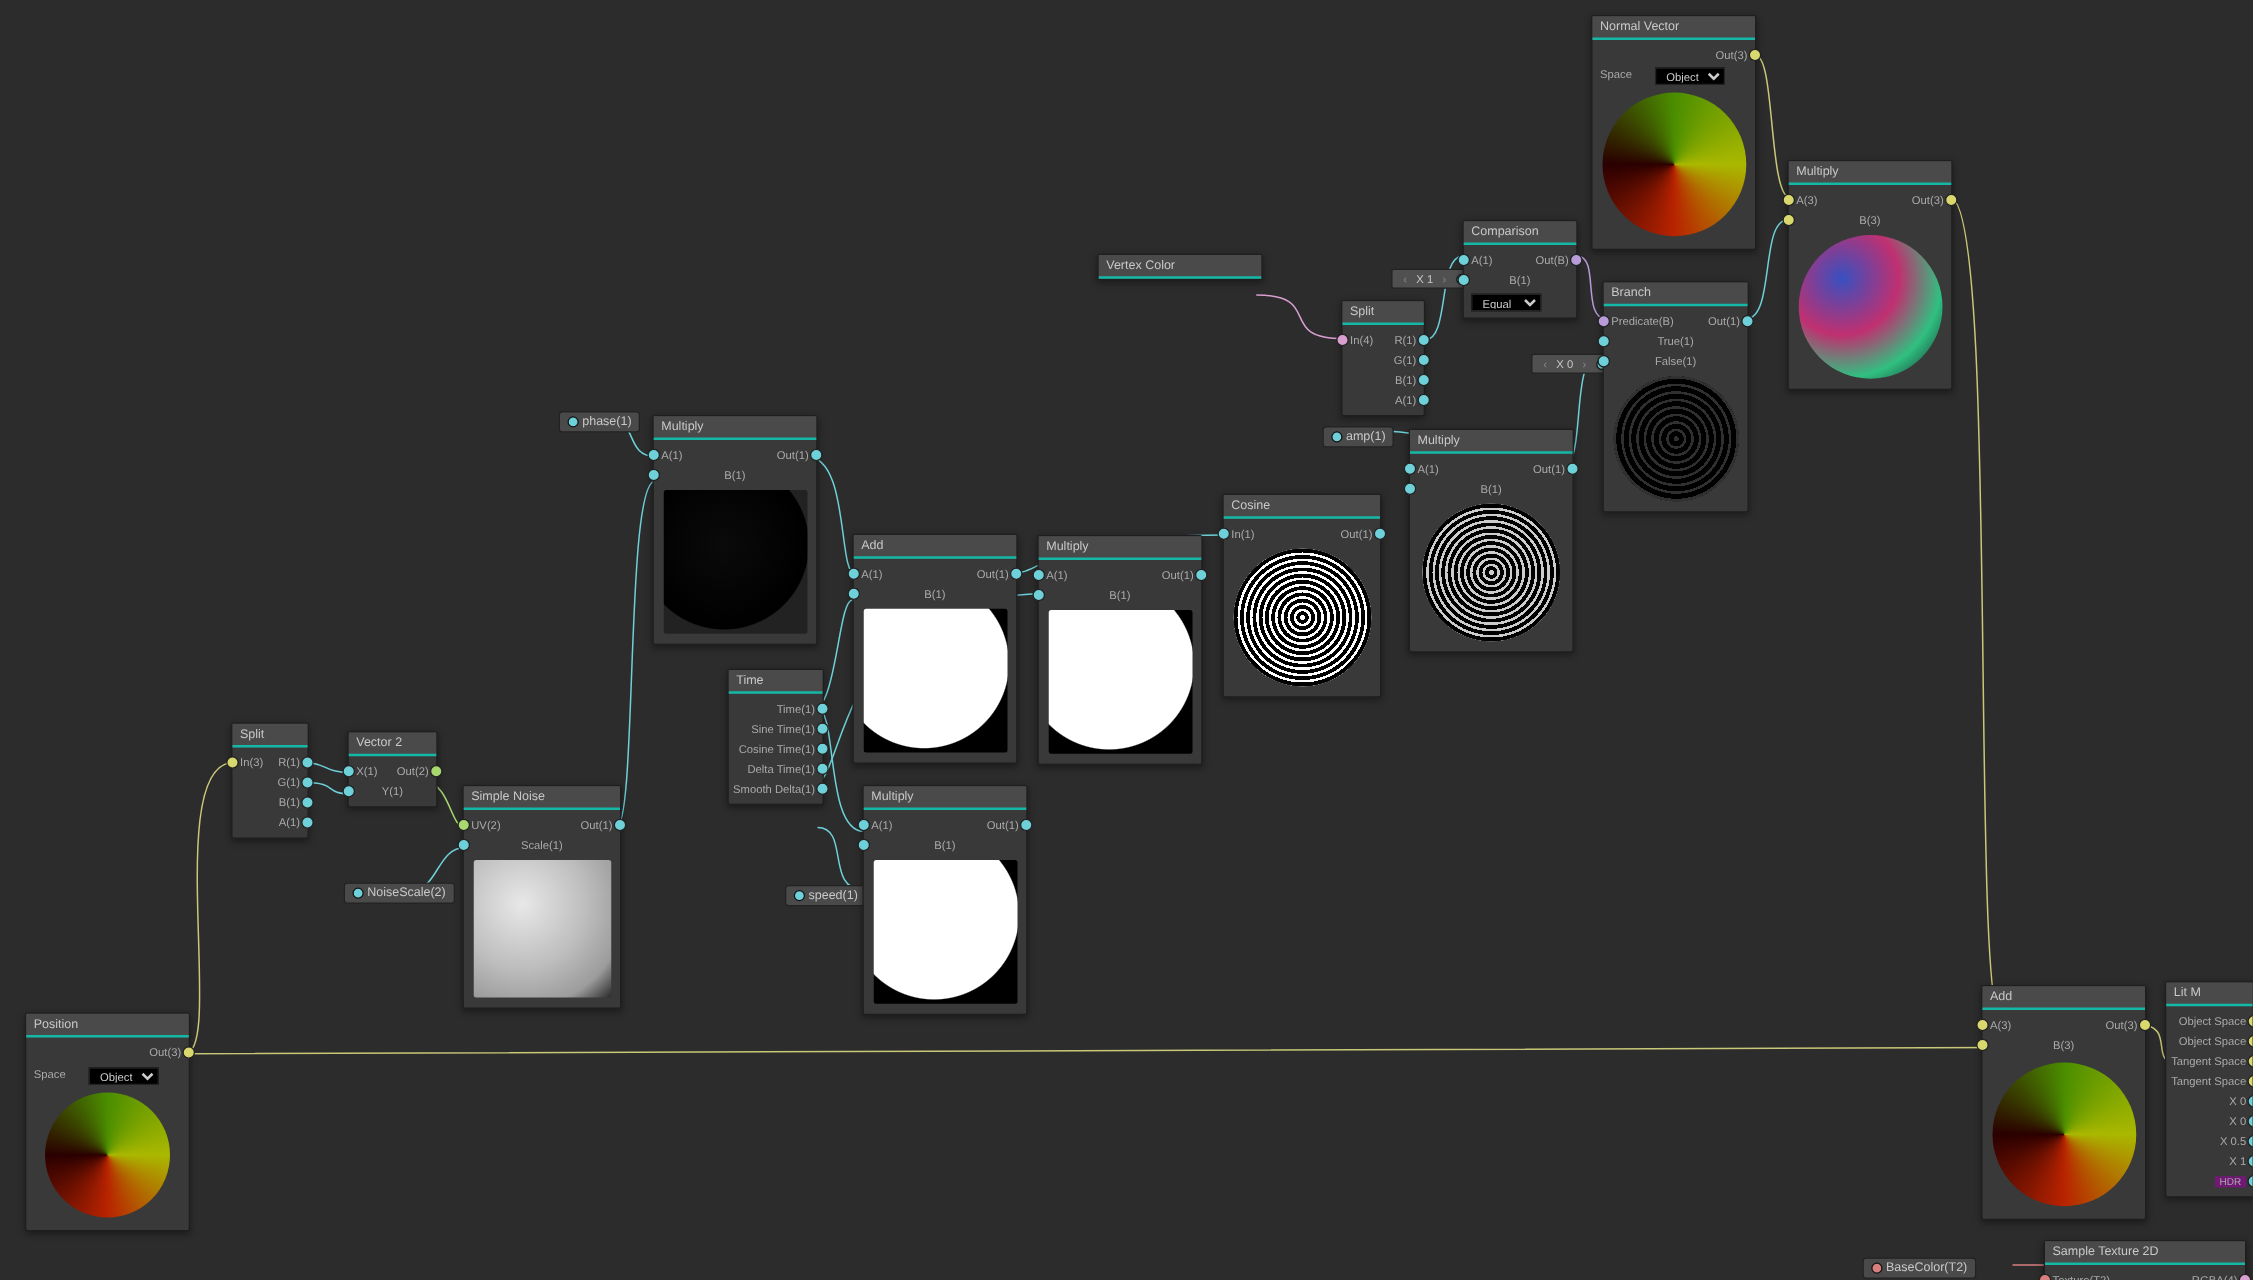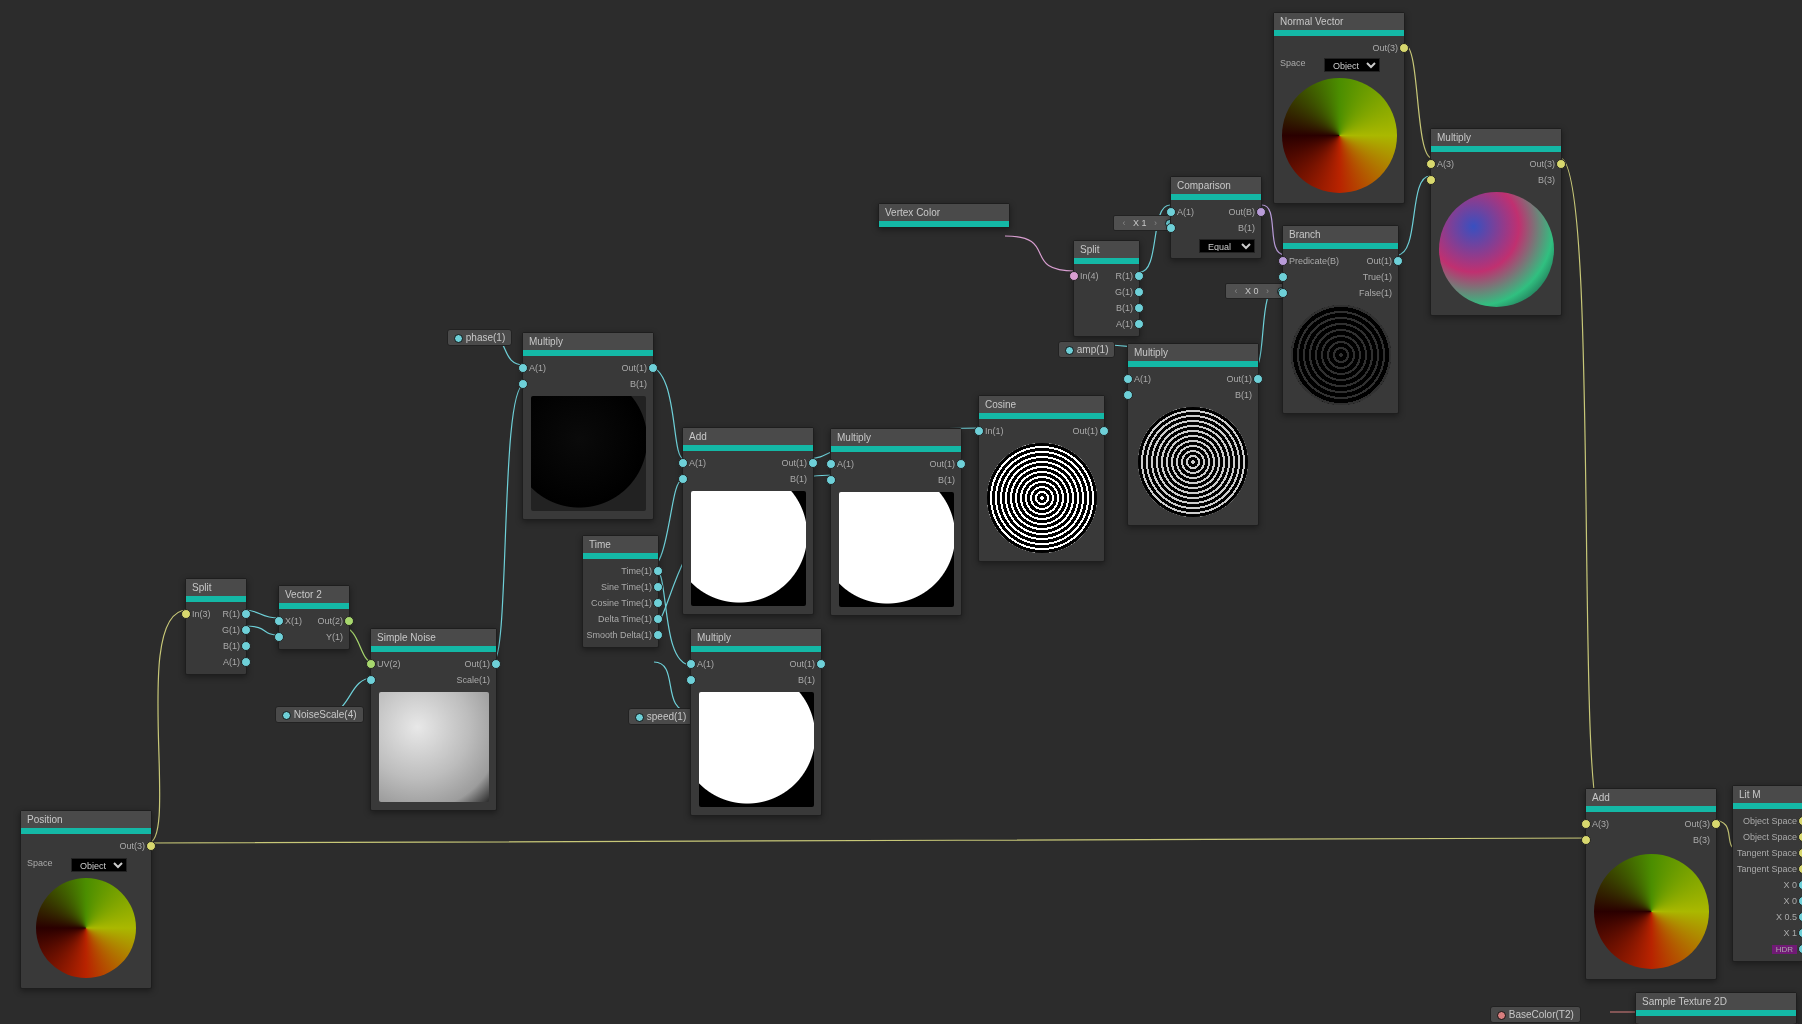--- a/index.html
+++ b/index.html
@@ -1,22 +1,22 @@
 <!DOCTYPE html>
 <html><head>
 <meta charset="utf-8">
 <style>
 html,body{margin:0;padding:0;background:#2c2c2c;font-family:Arial,Helvetica,sans-serif;font-size:9px;color:#b8b8b8;overflow:hidden;width:1802px;height:1024px}
 .canvas{position:relative;width:1802px;height:1024px}
 svg.wires{position:absolute;top:0;left:0;width:1802px;height:1024px;pointer-events:none}
 .node{position:absolute;background:#393939;border:1px solid #1e1e1e;border-radius:2px;box-shadow:0 2px 6px rgba(0,0,0,0.4)}
-.node-title{background:#4a4a4a;padding:3px 6px;font-size:10px;color:#c8c8c8;border-bottom:6px solid #14b8a6;cursor:move}
+.node-title{background:#4a4a4a;padding:3px 6px;font-size:10px;color:#c8c8c8;border-bottom:2px solid #14b8a6;cursor:move}
 .node-body{padding:4px 0}
 .row{display:flex;align-items:center;justify-content:space-between;height:16px;padding:0 6px;position:relative}
-.row-l{justify-content:flex-end}
+.row-l{justify-content:center}
 .row-r{justify-content:flex-end}
 .port{width:8px;height:8px;border-radius:50%;background:#7a7a7a;border:1px solid #222;position:absolute;top:50%;transform:translateY(-50%);cursor:pointer}
 .port-in{left:-5px}
 .port-out{right:-5px}
 .port.v1{background:#6ed0d8}
 .port.v2{background:#a8d86e}
 .port.v3{background:#d8d86e}
 .port.v4{background:#d89ed0}
 .port.bool{background:#b89bd8}
 .port.tex{background:#d87e7e}
@@ -119,21 +119,21 @@
           <span class="label">Out(2)</span>
           <span class="port port-out v2"></span>
         </div>
     <div class="row row-l">
           <span class="port port-in v1"></span>
           <span class="label">Y(1)</span>
         </div>
   </div>
 </div>
 
-<div class="kw" style="left:275px;top:706px"><span class="dot"></span> <span>NoiseScale(4)</span></div>
+<div class="kw" style="left:275px;top:706px"><span class="dot"></span> <span>NoiseScale(2)</span></div>
 
 <div class="node" style="left:370px;top:628px;width:125px">
   <div class="node-title">Simple Noise</div>
   <div class="node-body">
     <div class="row">
           <span class="port port-in v2"></span>
           <span class="label">UV(2)</span>
           <span class="label">Out(1)</span>
           <span class="port port-out v1"></span>
         </div>
@@ -316,21 +316,21 @@
     <div class="row">
           <span class="port port-in v1"></span>
           <span class="label">A(1)</span>
           <span class="label">Out(B)</span>
           <span class="port port-out bool"></span>
         </div>
     <div class="row row-l">
           <span class="port port-in v1"></span>
           <span class="label">B(1)</span>
         </div>
-    <div class="row" style="justify-content:flex-end;margin-top:2px">
+    <div class="row" style="justify-content:flex-start;margin-top:2px">
           <select class="select"><option>Equal</option></select>
         </div>
   </div>
 </div>
 
 <div class="num-field" style="left:1225px;top:283px">
       <span class="dragzone">‹</span>
       <span>X  0</span>
       <span class="dragzone">›</span>
       <span class="dot"></span>

